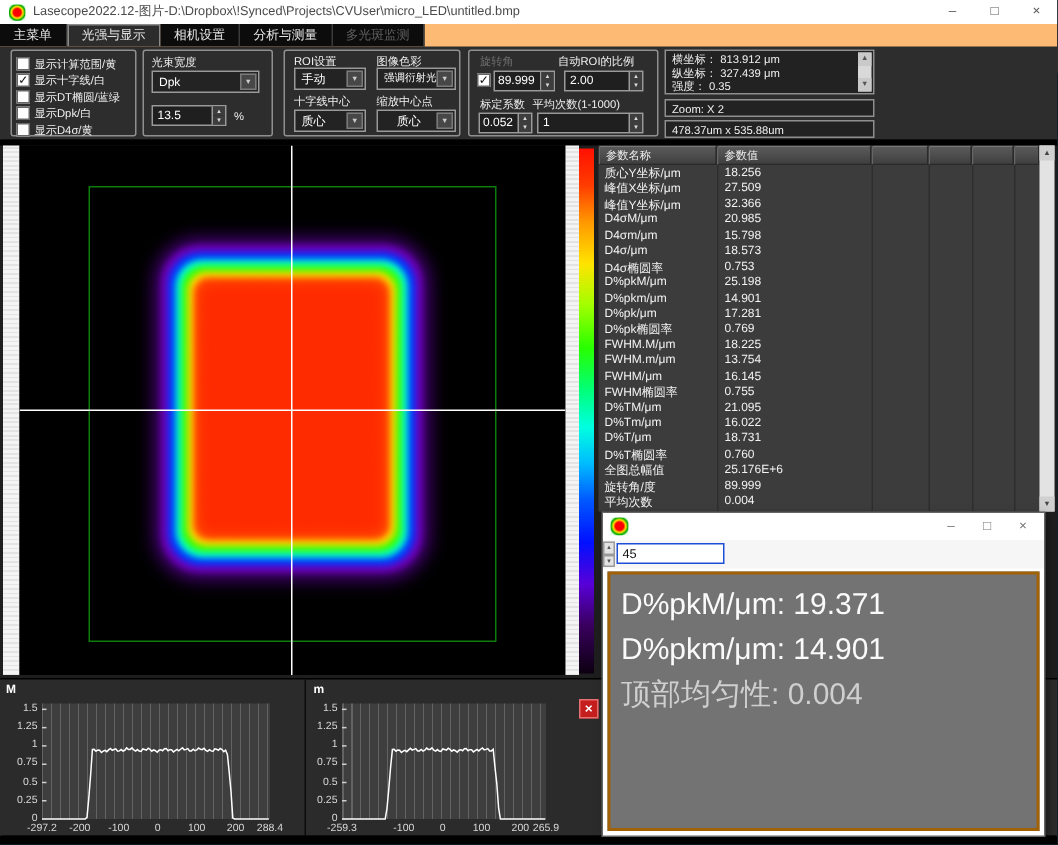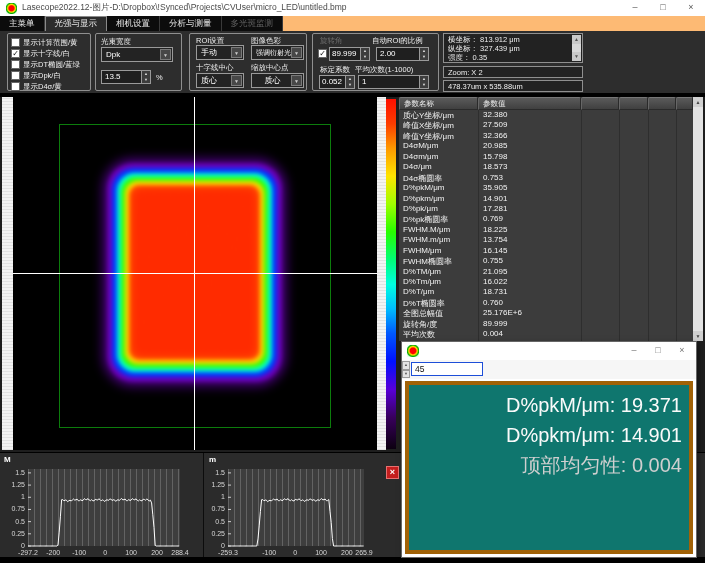--- a/index.html
+++ b/index.html
@@ -109,22 +109,22 @@
              background:radial-gradient(circle at 50% 48%, #ff0000 0 32%, #ffe000 48%, #00aa00 66%, #e8ffe8 80%); }
   .ov-controls { position:absolute; right:2px; top:0; height:18px; display:flex; }
   .ov-btn { width:24px; height:18px; font-size:9px; color:#777; text-align:center; line-height:17px; }
   .ov-inputrow { position:absolute; left:0; top:18px; right:0; height:19px; background:#f6f6f6; }
   .ov-spin { position:absolute; left:0; top:1px; width:8px; height:17px; display:flex; flex-direction:column; }
   .ov-spin span { flex:1; background:#e3e3e3; border:1px solid #9a9a9a; font-size:4px; line-height:6px;
                   text-align:center; color:#555; }
   .ov-input { position:absolute; left:9px; top:2px; width:72px; height:14px; background:#fff;
               border:1px solid #1d4ed8; font-size:8.5px; padding-left:3px; color:#111;
               font-family:"Liberation Sans","DejaVu Sans",sans-serif; }
-  .ov-content { position:absolute; left:3px; right:3px; top:39px; bottom:3px; background:#0f766e;
-                border:4px solid #a16207; padding:5px 7px;text-align:right; }
+  .ov-content { position:absolute; left:3px; right:3px; top:39px; bottom:3px; background:#737373;
+                border:2px solid #a16207; padding:5px 7px; }
   .ov-line { font-size:20px; line-height:30px; color:#fafafa; white-space:nowrap; }
   .ov-line:last-child { color:#cfcfcf; }
 </style>
 </head>
 <body>
 
 <div id="root">
 
   <div class="titlebar">
     <div class="app-icon"></div>
@@ -292,21 +292,21 @@
         <div class="th" style="width:79px;">参数名称</div>
         <div class="th" style="width:103px;">参数值</div>
         <div class="th" style="width:38px;"></div>
         <div class="th" style="width:29px;"></div>
         <div class="th" style="width:28px;"></div>
         <div class="th" style="flex:1;"></div>
       </div>
       <div class="tbody">
           <div class="trow">
             <span class="tname">质心Y坐标/μm</span>
-            <span class="tval">32.380</span>
+            <span class="tval">18.256</span>
           </div>
           <div class="trow">
             <span class="tname">峰值X坐标/μm</span>
             <span class="tval">27.509</span>
           </div>
           <div class="trow">
             <span class="tname">峰值Y坐标/μm</span>
             <span class="tval">32.366</span>
           </div>
           <div class="trow">
@@ -320,21 +320,21 @@
           <div class="trow">
             <span class="tname">D4σ/μm</span>
             <span class="tval">18.573</span>
           </div>
           <div class="trow">
             <span class="tname">D4σ椭圆率</span>
             <span class="tval">0.753</span>
           </div>
           <div class="trow">
             <span class="tname">D%pkM/μm</span>
-            <span class="tval">35.905</span>
+            <span class="tval">25.198</span>
           </div>
           <div class="trow">
             <span class="tname">D%pkm/μm</span>
             <span class="tval">14.901</span>
           </div>
           <div class="trow">
             <span class="tname">D%pk/μm</span>
             <span class="tval">17.281</span>
           </div>
           <div class="trow">

